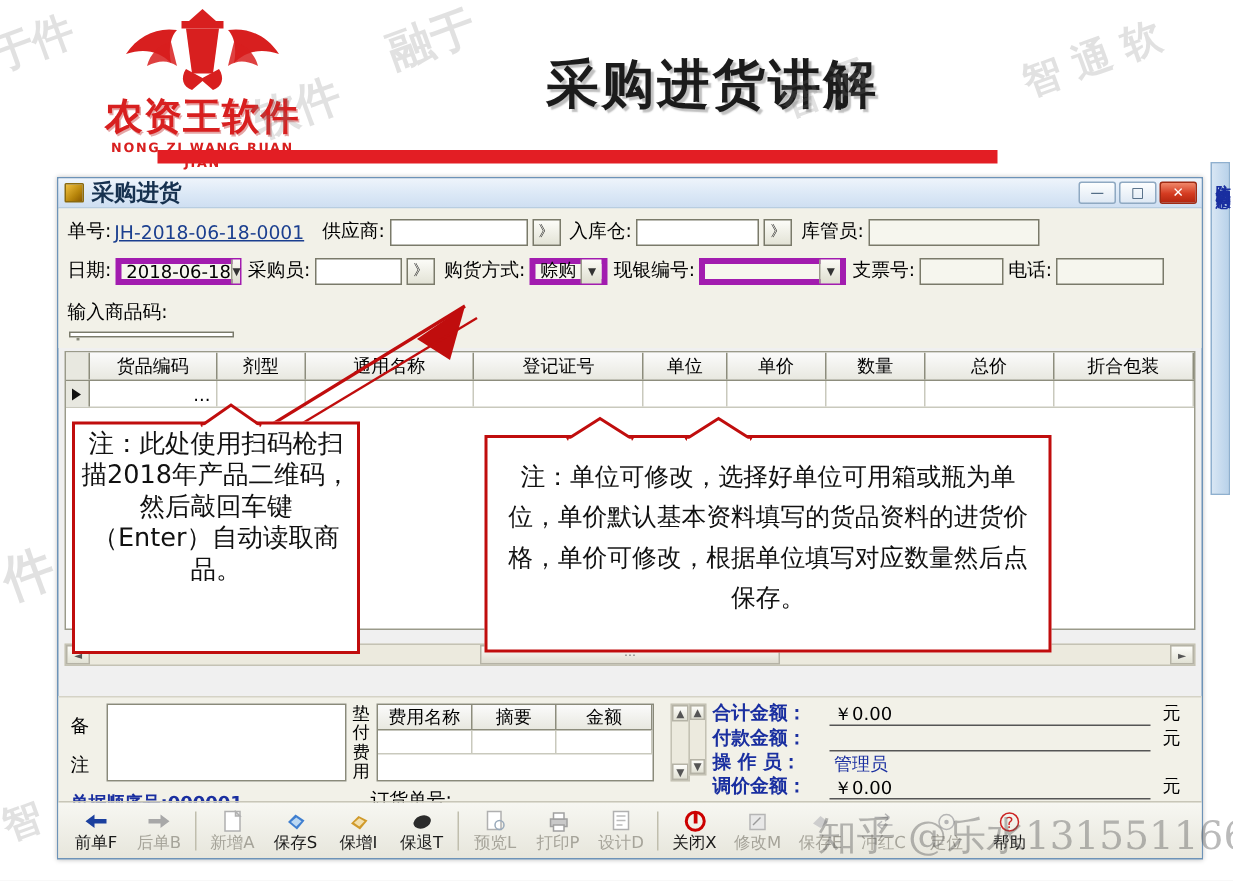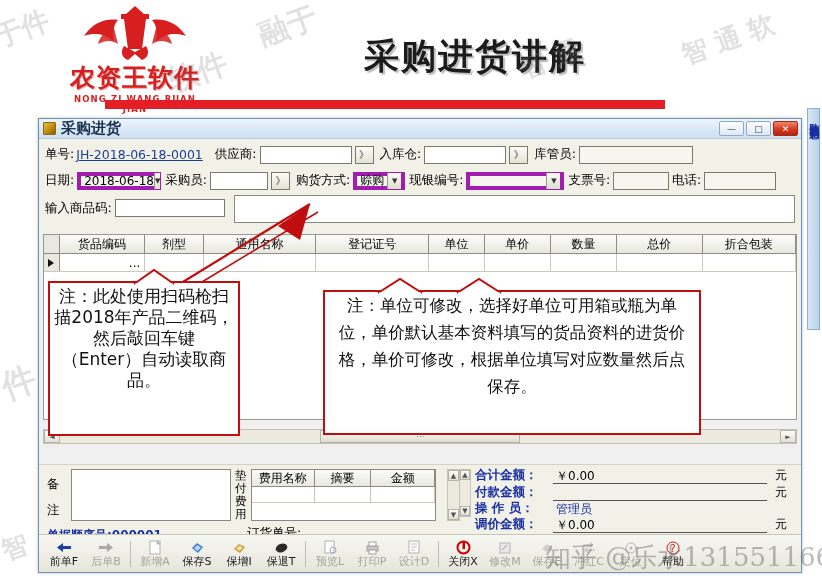--- a/index.html
+++ b/index.html
@@ -104,21 +104,21 @@
   }
   .combo .ctext { flex:1; padding-left:3px; font-size:12px; color:#000; white-space:nowrap; }
   .combo .carrow {
     width:14px; height:16px; border-left:1px solid #9a9a8a;
     background:linear-gradient(#fbfbf5,#dedecf);
     display:flex; align-items:center; justify-content:center;
     font-size:7px; color:#333;
   }
   #numlink { font-size:12.5px; color:#1b3f8f; text-decoration:underline; margin-right:12px; }
 
-  #barcode-row { display:flex; align-items:flex-start; }
+  #barcode-row { display:flex; align-items:flex-start;flex-direction:column; }
   #memo-big { flex:1; height:28px; border:1px solid #8a8a7a; background:#fff; margin-left:6px; }
 
   
   #gridwrap { background:#fff; border:1px solid #9a9a8a; margin:2px 4px 0 4px; height:186px; position:relative; overflow:hidden; }
   #gridhead { display:flex; height:19px; background:linear-gradient(#fbfbfb,#e8e8e0); border-bottom:1px solid #8d8d7d; }
   .gcell {
     border-right:1px solid #8d8d7d; font-size:12px; color:#000;
     display:flex; align-items:center; justify-content:center; white-space:nowrap;
   }
   #gridrow { display:flex; height:18px; border-bottom:1px solid #c9c9bd; }
@@ -182,21 +182,21 @@
   }
 
   
   .callout {
     position:absolute; border:2px solid #c00d0d; background:#fff;
     z-index:30; color:#111;
     font-family:"DejaVu Sans","Liberation Sans",sans-serif;
     text-align:center;
   }
   #callout-left { left:48px; top:281px; width:192px; height:155px; font-size:17px; line-height:21px; padding:3px 4px; }
-  #callout-right { left:323px; top:290px; width:378px; height:145px; font-size:16.5px; line-height:27px; padding:0 8px; }
+  #callout-right { left:323px; top:290px; width:378px; height:145px; font-size:16.5px; line-height:27px; padding:12px 8px; }
   .c-tail { position:absolute; z-index:31; }
   .arrow-svg { position:absolute; z-index:29; pointer-events:none; }
 </style>
 </head>
 <body>
 
 <div id="header">
   <div id="logo-wrap">
     <div class="logo-mark">
       <svg width="110" height="62" viewBox="0 0 110 62">

